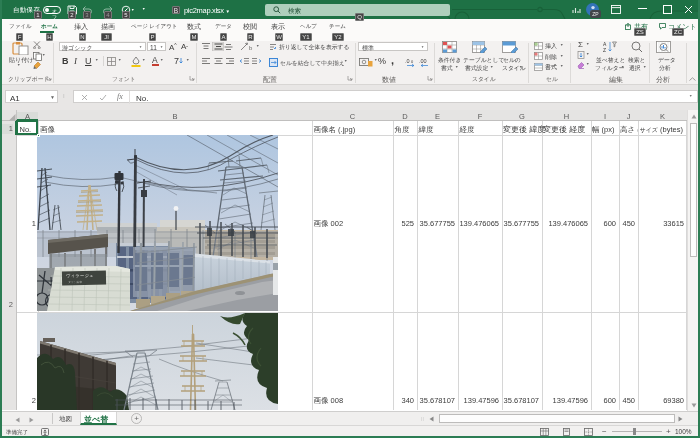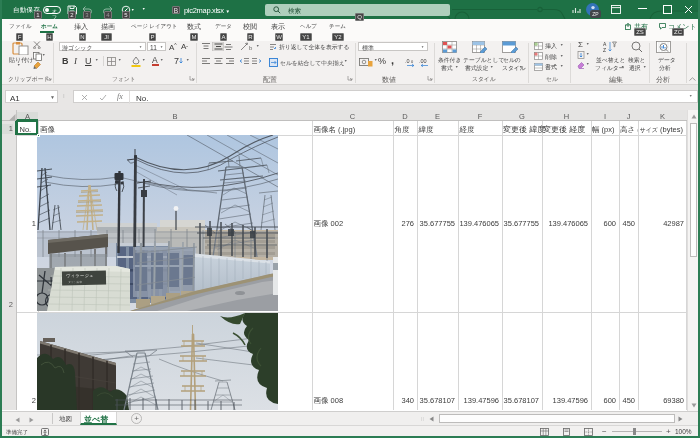--- a/index.html
+++ b/index.html
@@ -454,28 +454,28 @@
  <div class="abs" style="left:418.5px;top:14.5px">緯度</div>
  <div class="abs" style="left:459.5px;top:14.5px">経度</div>
  <div class="abs" style="left:503px;top:14.2px;font-size:8px">変更後 緯度</div>
  <div class="abs" style="left:543px;top:14.2px;width:48px;overflow:hidden;white-space:nowrap;font-size:8px">変更後 経度</div>
  <div class="abs" style="left:592px;top:14.5px">幅 (px)</div>
  <div class="abs" style="left:620px;top:14.5px;width:18px;overflow:hidden;white-space:nowrap">高さ (px)</div>
  <div class="abs" style="left:639.5px;top:14.5px;width:47px;overflow:hidden;white-space:nowrap"><span style="font-size:6px">サイズ</span> (bytes)</div>
 
  <div class="abs" style="left:17px;top:109px;width:19px;text-align:right">1</div>
  <div class="abs" style="left:313.5px;top:109px">画像 002</div>
- <div class="abs" style="left:393px;top:109px;width:21px;text-align:right">276</div>
+ <div class="abs" style="left:393px;top:109px;width:21px;text-align:right">525</div>
  <div class="abs" style="left:417px;top:109px;width:38px;text-align:right">35.677755</div>
  <div class="abs" style="left:458px;top:109px;width:41px;text-align:right">139.476065</div>
  <div class="abs" style="left:502px;top:109px;width:37px;text-align:right">35.677755</div>
  <div class="abs" style="left:542px;top:109px;width:46px;text-align:right">139.476065</div>
  <div class="abs" style="left:591px;top:109px;width:25px;text-align:right">600</div>
  <div class="abs" style="left:619px;top:109px;width:16px;text-align:right">450</div>
- <div class="abs" style="left:638px;top:109px;width:46px;text-align:right">42987</div>
+ <div class="abs" style="left:638px;top:109px;width:46px;text-align:right">33615</div>
 
  <div class="abs" style="left:17px;top:286px;width:19px;text-align:right">2</div>
  <div class="abs" style="left:313.5px;top:286px">画像 008</div>
  <div class="abs" style="left:393px;top:286px;width:21px;text-align:right">340</div>
  <div class="abs" style="left:417px;top:286px;width:38px;text-align:right">35.678107</div>
  <div class="abs" style="left:458px;top:286px;width:41px;text-align:right">139.47596</div>
  <div class="abs" style="left:502px;top:286px;width:37px;text-align:right">35.678107</div>
  <div class="abs" style="left:542px;top:286px;width:46px;text-align:right">139.47596</div>
  <div class="abs" style="left:591px;top:286px;width:25px;text-align:right">600</div>
  <div class="abs" style="left:619px;top:286px;width:16px;text-align:right">450</div>

